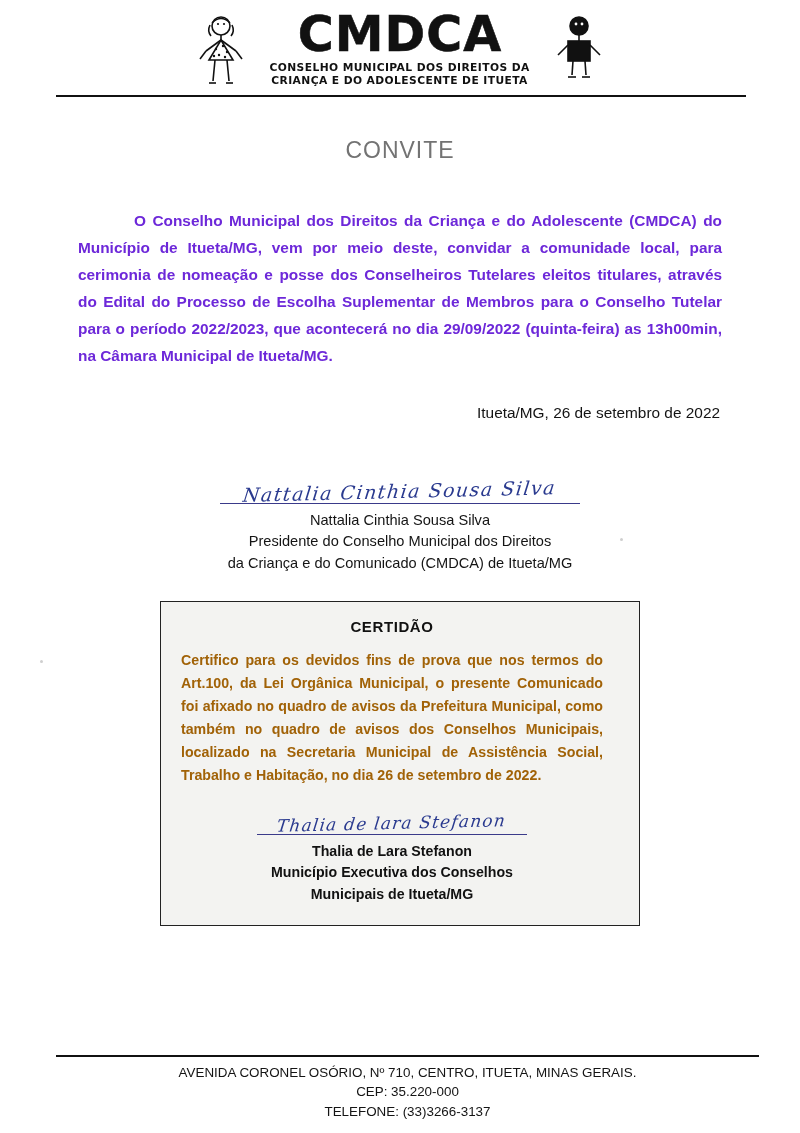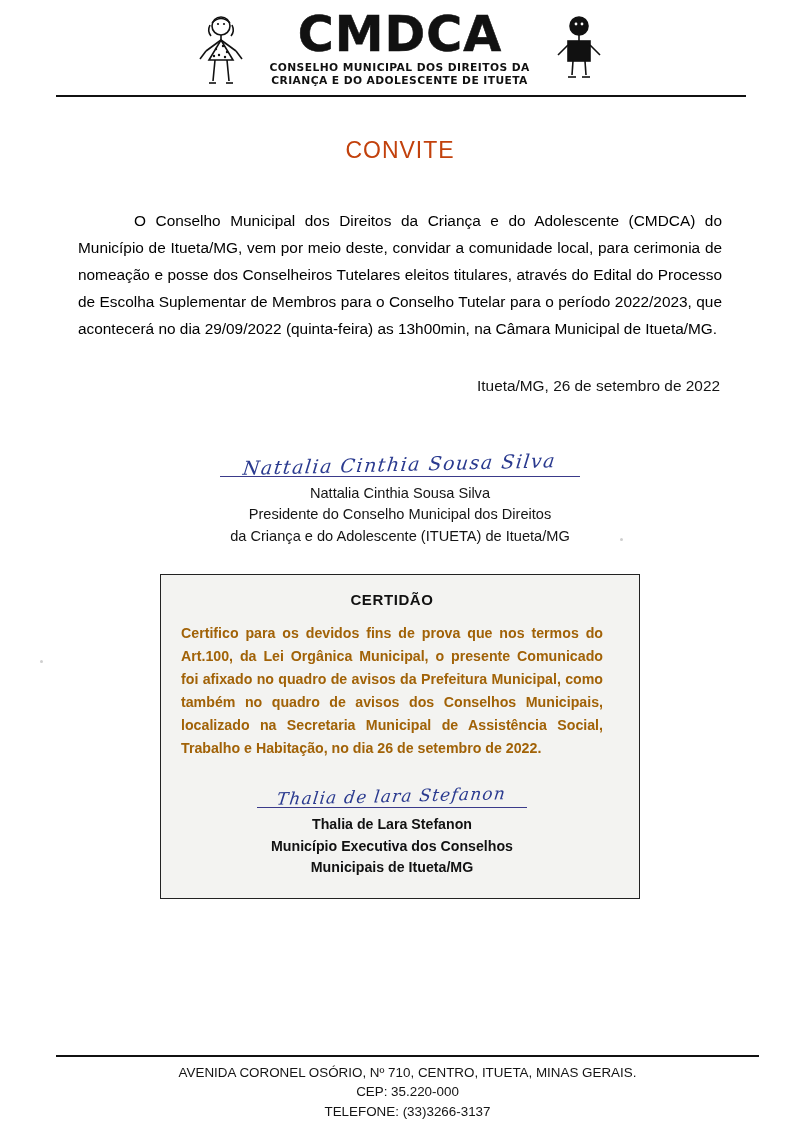--- a/index.html
+++ b/index.html
@@ -81,32 +81,33 @@
     width: 690px;
     border-bottom: 2px solid #111;
   }
 
   
   .doc-title {
     margin-top: 40px;
     text-align: center;
     font-size: 23px;
     letter-spacing: 1px;
-    color: #c2410c;
+    color: #737373;
   }
 
   
   .body-text {
     margin-top: 44px;
     padding: 0 22px;
     font-size: 15.4px;
     line-height: 1.75;
     text-align: justify;
     text-indent: 56px;
-    color: #000000;
+    color: #6d28d9;
+    font-weight: bold;
   }
 
   .place-date {
     margin-top: 34px;
     padding-right: 24px;
     text-align: right;
     font-size: 15.4px;
     color: #141414;
   }
 
@@ -286,21 +287,21 @@
 
   <div class="body-text">O Conselho Municipal dos Direitos da Criança e do Adolescente (CMDCA) do Município de Itueta/MG, vem por meio deste, convidar a comunidade local, para cerimonia de nomeação e posse dos Conselheiros Tutelares eleitos titulares, através do Edital do Processo de Escolha Suplementar de Membros para o Conselho Tutelar para o período 2022/2023, que acontecerá no dia 29/09/2022 (quinta-feira) as 13h00min, na Câmara Municipal de Itueta/MG.</div>
 
   <div class="place-date">Itueta/MG, 26 de setembro de 2022</div>
 
   <div class="sig-block">
     <div class="sig-script">Nattalia Cinthia Sousa Silva</div>
     <div class="sig-line"></div>
     <div class="sig-name">Nattalia Cinthia Sousa Silva</div>
     <div class="sig-role">Presidente do Conselho Municipal dos Direitos</div>
-    <div class="sig-role">da Criança e do Adolescente (ITUETA) de Itueta/MG</div>
+    <div class="sig-role">da Criança e do Comunicado (CMDCA) de Itueta/MG</div>
   </div>
 
   <div class="certidao">
     <div class="certidao-title">CERTIDÃO</div>
     <div class="certidao-text">Certifico para os devidos fins de prova que nos termos do Art.100, da Lei Orgânica Municipal, o presente Comunicado foi afixado no quadro de avisos da Prefeitura Municipal, como também no quadro de avisos dos Conselhos Municipais, localizado na Secretaria Municipal de Assistência Social, Trabalho e Habitação, no dia 26 de setembro de 2022.</div>
     <div class="certidao-sig">
       <div class="sig-script">Thalia de lara Stefanon</div>
       <div class="sig-line"></div>
       <div class="c-name">Thalia de Lara Stefanon</div>
       <div class="c-name">Município Executiva dos Conselhos</div>

